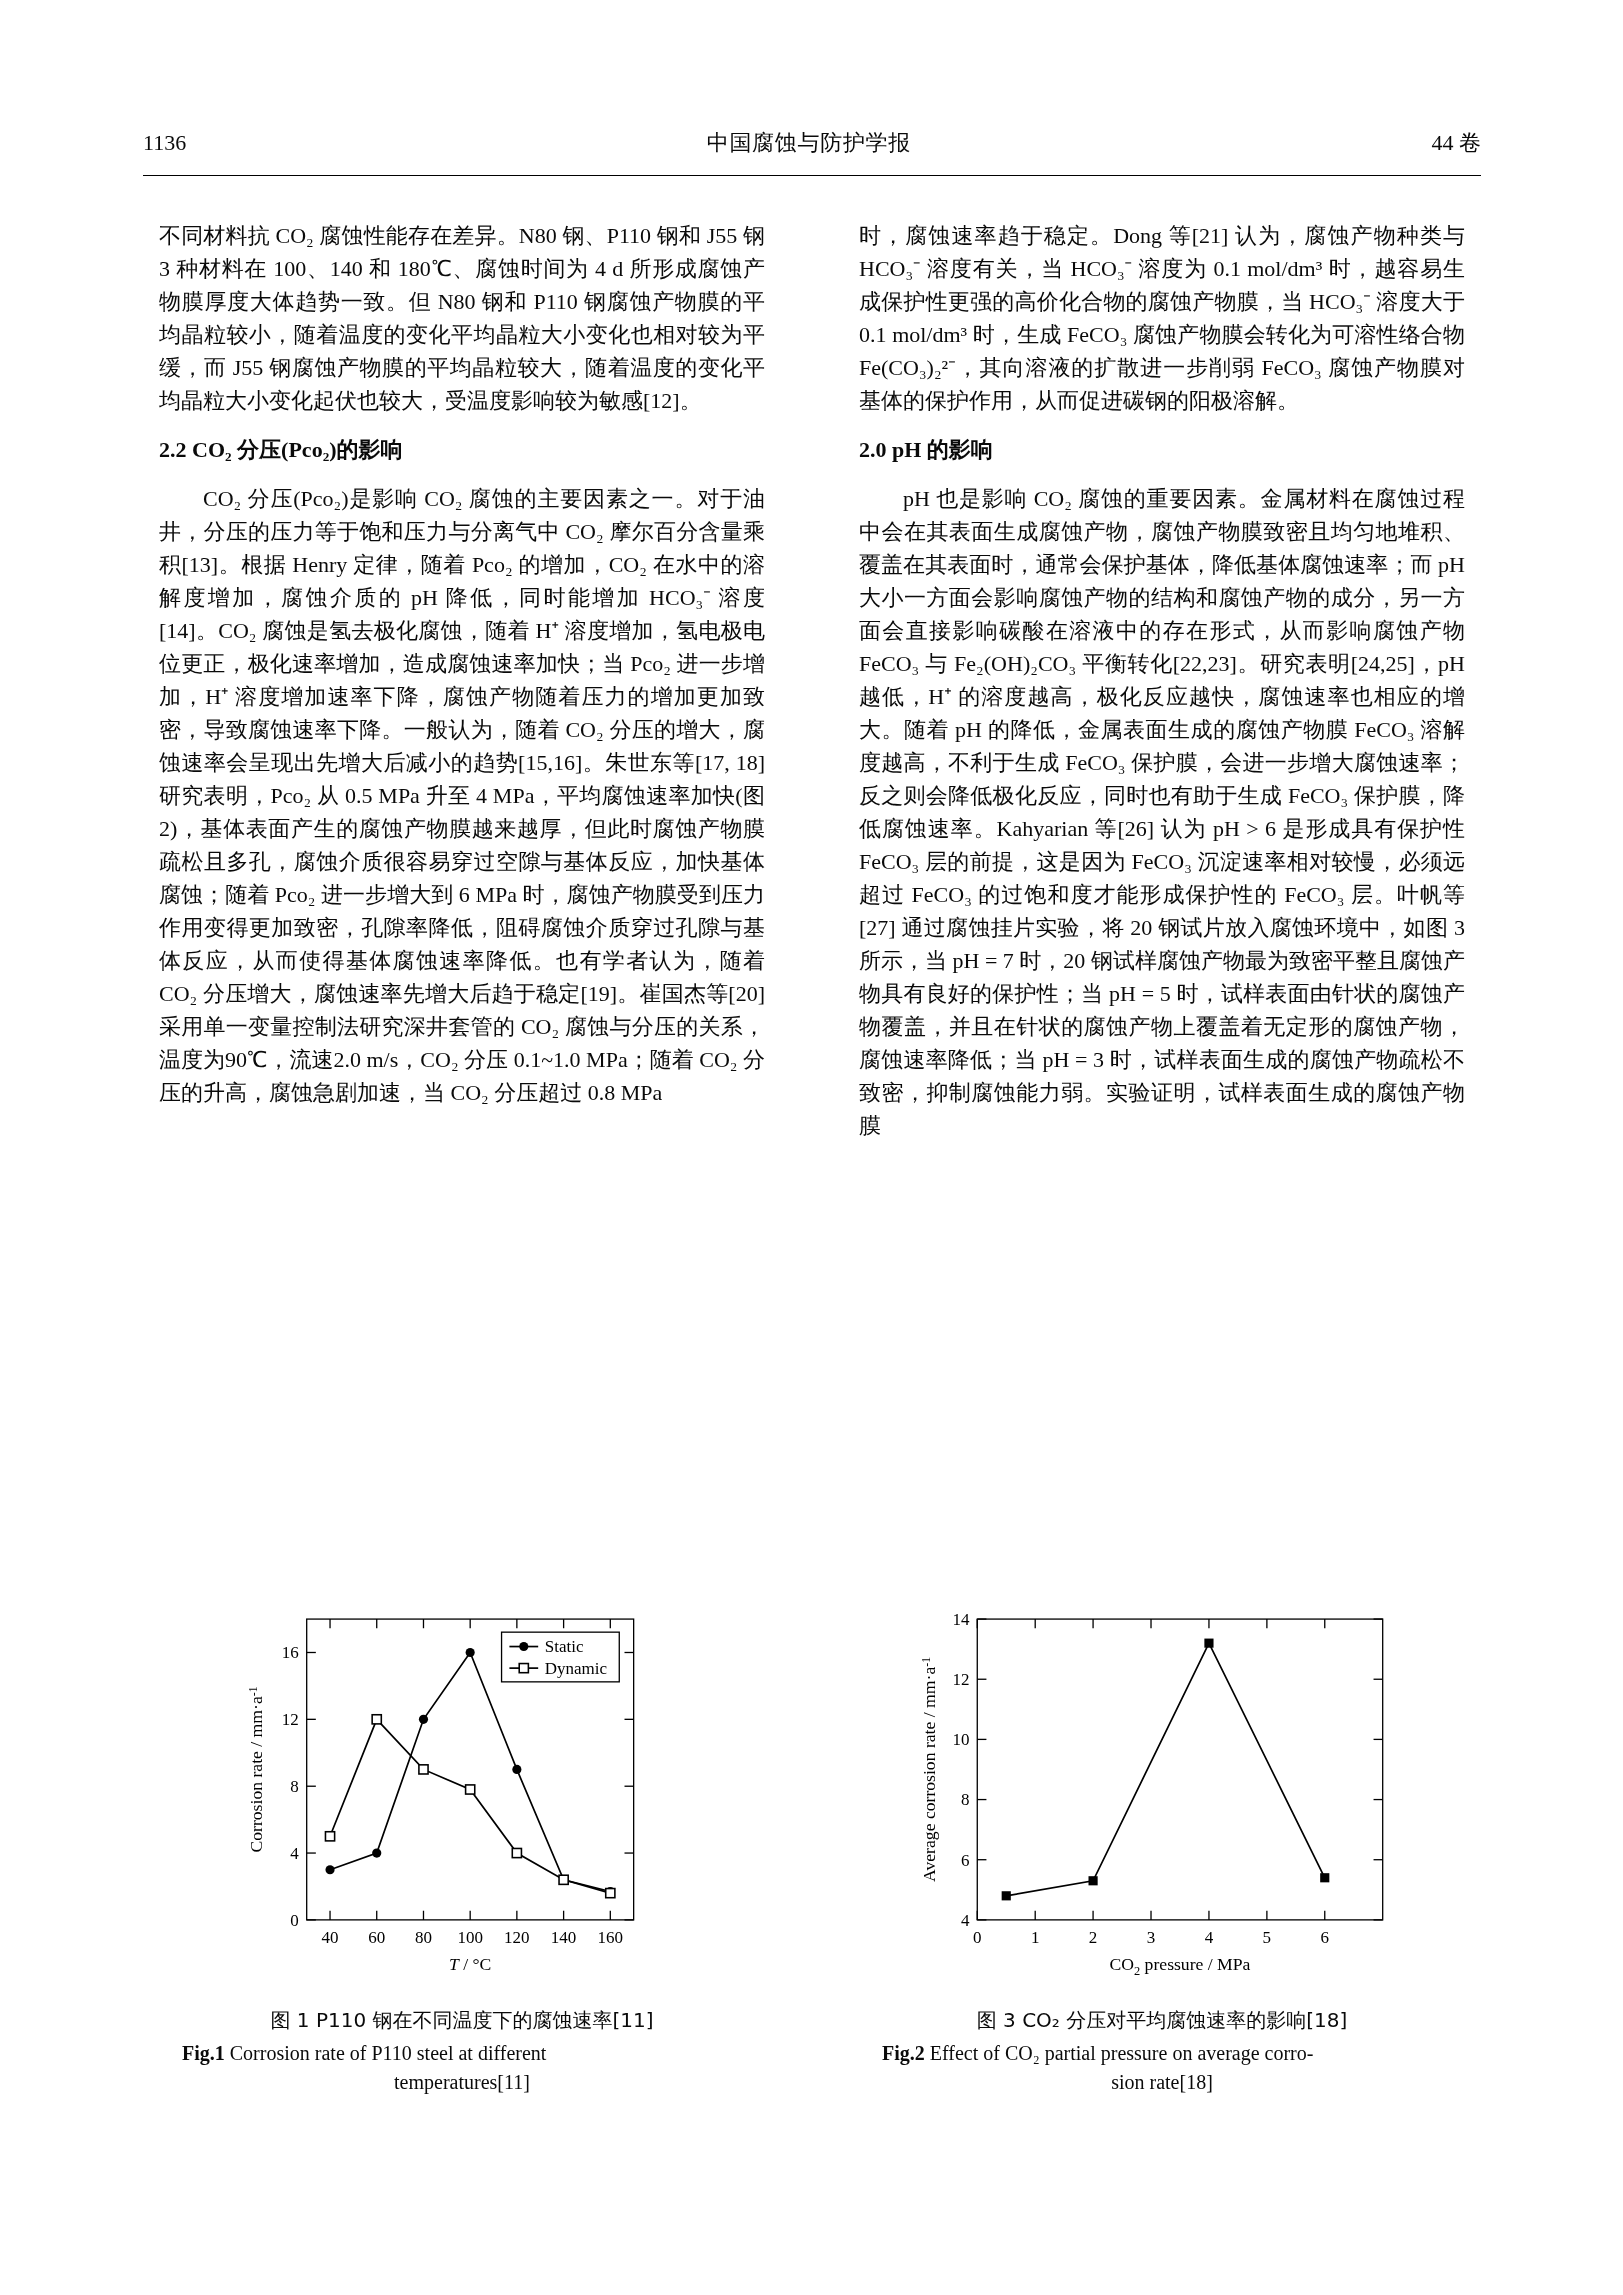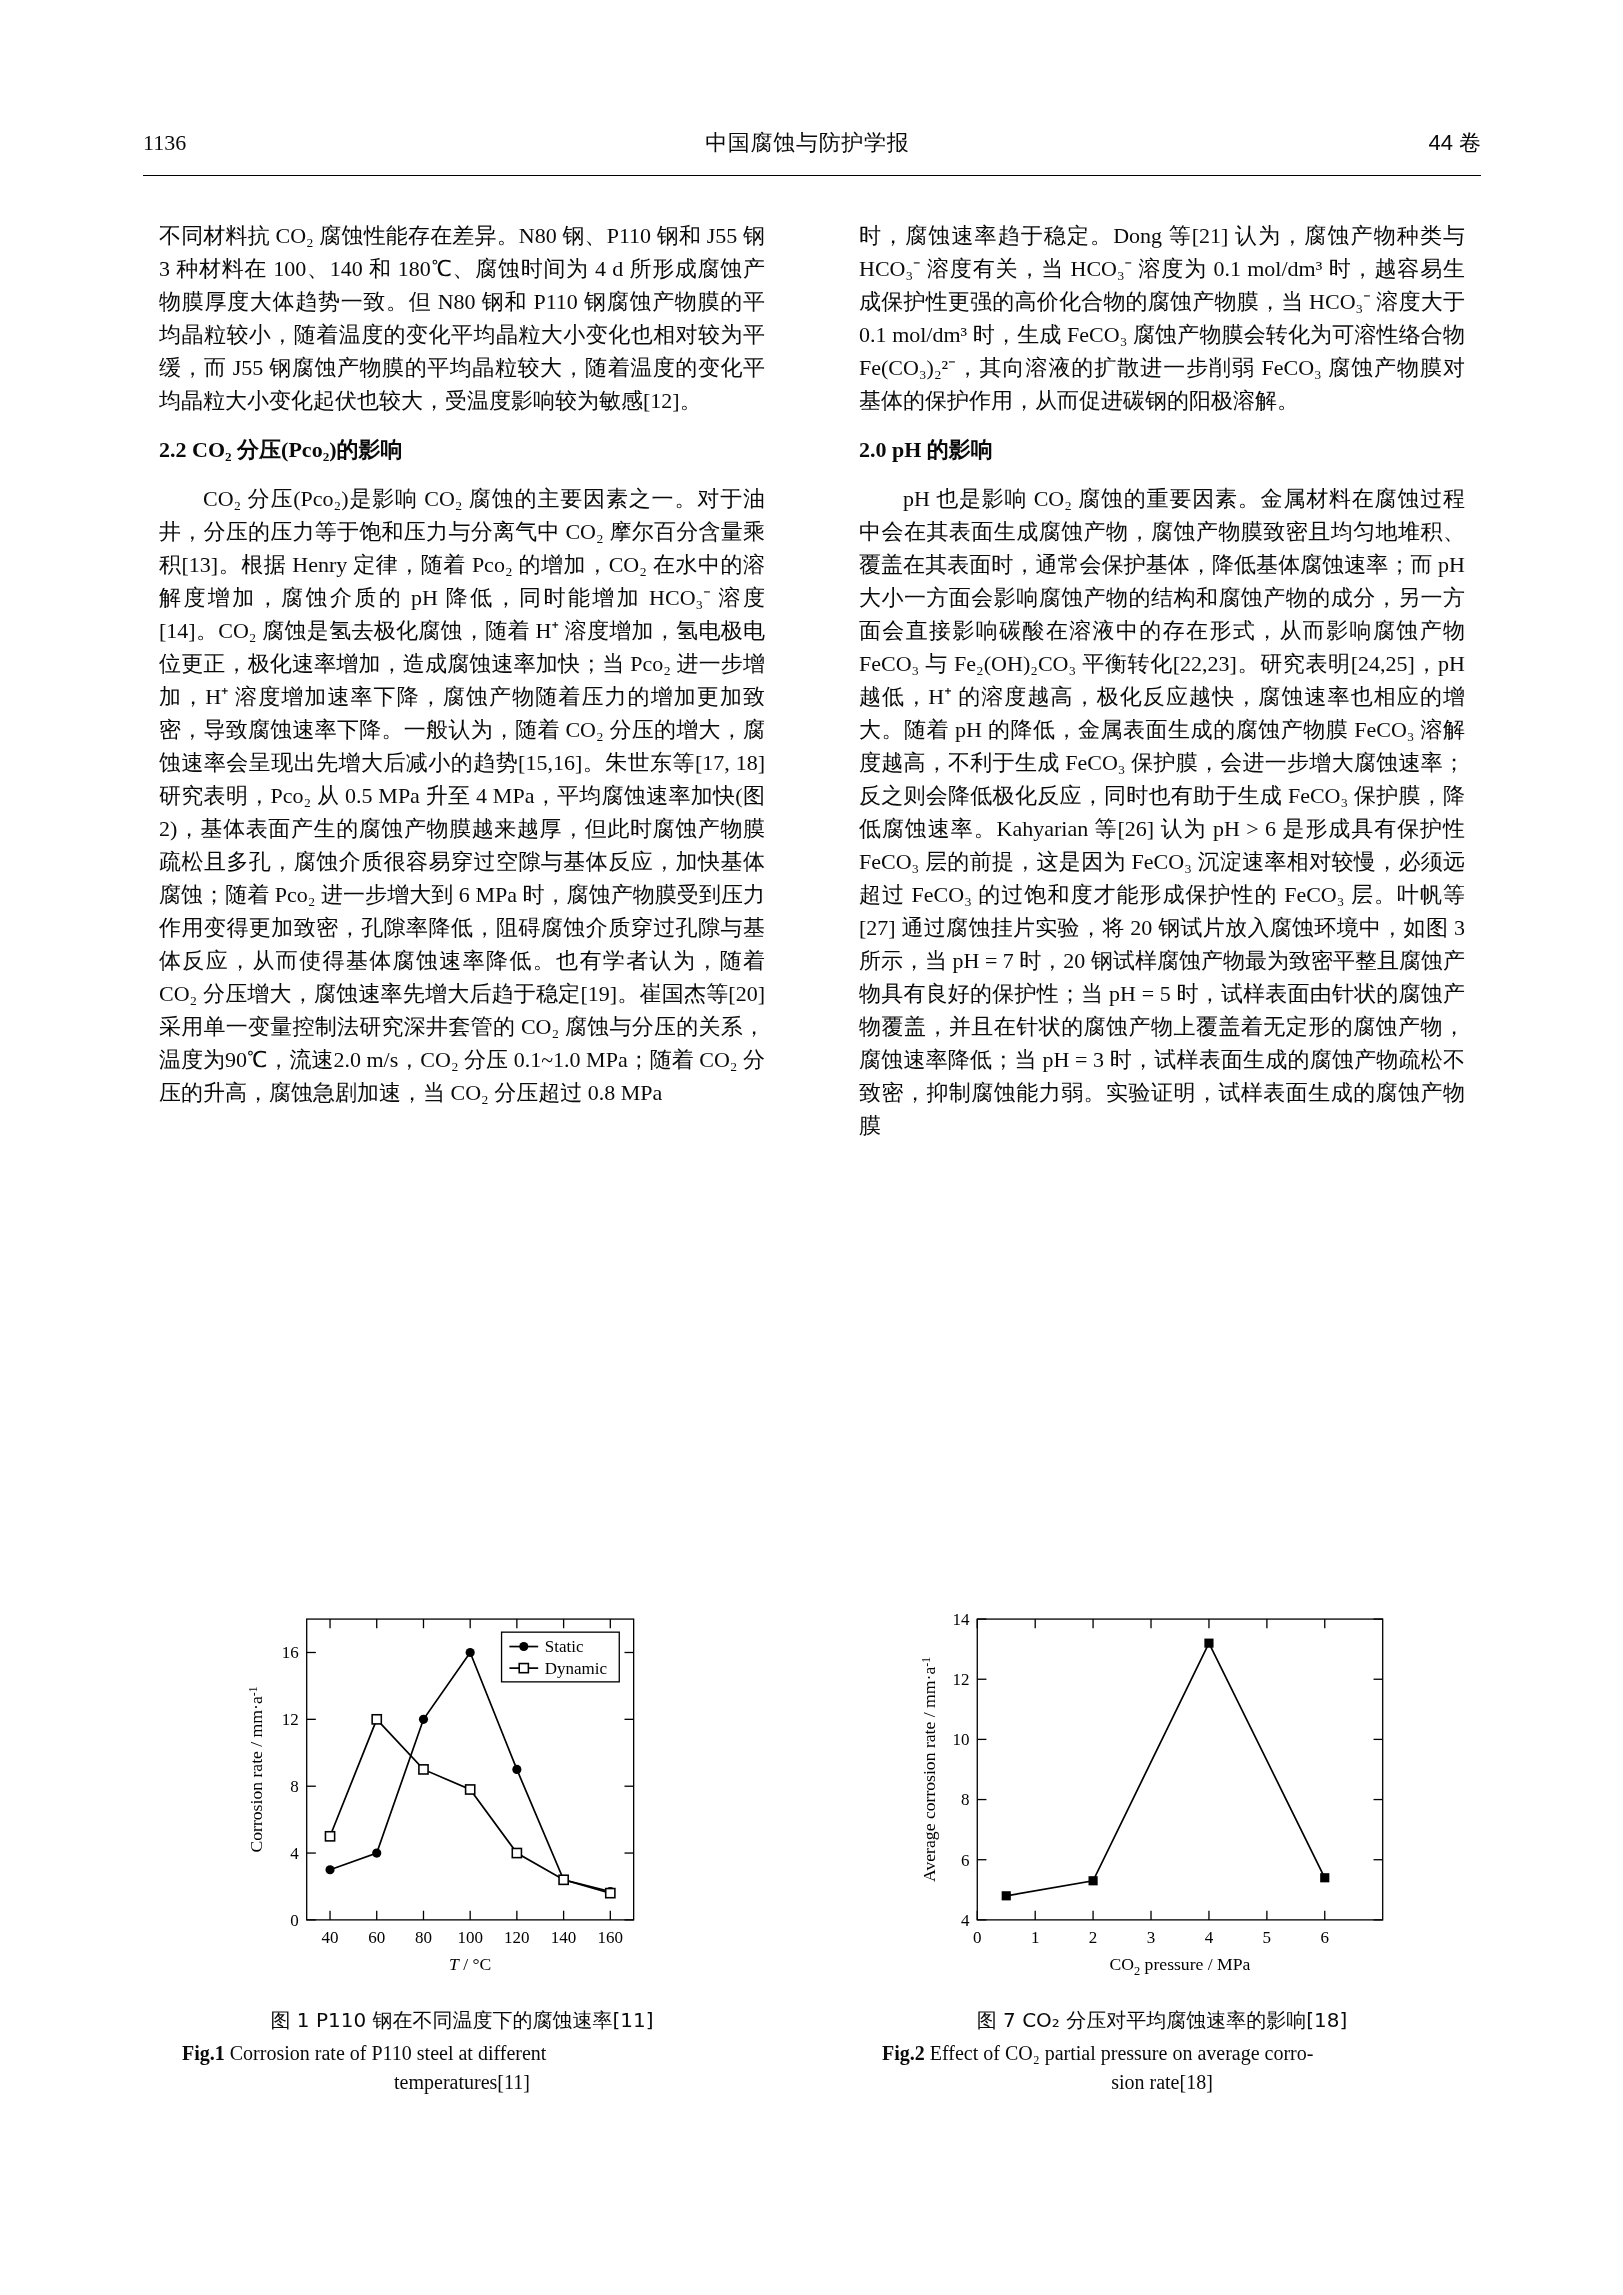--- a/index.html
+++ b/index.html
@@ -34,21 +34,21 @@
     justify-content: space-between;
     font-size: 22px;
   }
   .runhead .folio-left { font-family: "Liberation Serif", serif; }
   .runhead .journal {
     font-family: "DejaVu Sans", sans-serif;
     font-size: 22px;
     letter-spacing: 0.7px;
     font-weight: 400;
   }
-  .runhead .folio-right { font-family: Liberation Sans, sans-serif; }
+  .runhead .folio-right { font-family: Liberation Serif, serif; }
   .rule {
     position: absolute;
     left: 143px;
     top: 175px;
     width: 1338px;
     height: 1.3px;
     background: #000;
   }
   
   .col {
@@ -285,21 +285,21 @@
         <polyline points="249.3,443.2 382.1,420.2 559.3,56.8 736.4,415.6" fill="none" stroke="#000" stroke-width="2.6"></polyline>
         <g fill="#000">
           <rect x="242.3" y="436.2" width="14" height="14"></rect>
           <rect x="375.1" y="413.2" width="14" height="14"></rect>
           <rect x="552.3" y="49.8" width="14" height="14"></rect>
           <rect x="729.4" y="408.6" width="14" height="14"></rect>
         </g>
       </svg>
     </div>
     <div class="fig-caption">
-      <span class="cn">图 7  CO₂ 分压对平均腐蚀速率的影响[18]</span>
+      <span class="cn">图 3  CO₂ 分压对平均腐蚀速率的影响[18]</span>
       <span class="en">
         <b>Fig.2</b>
         <span>Effect of CO₂ partial pressure on average corro-</span>
         <span class="cap-line2">sion rate[18]</span>
       </span>
     </div>
   </div>
 
 </div>
 

